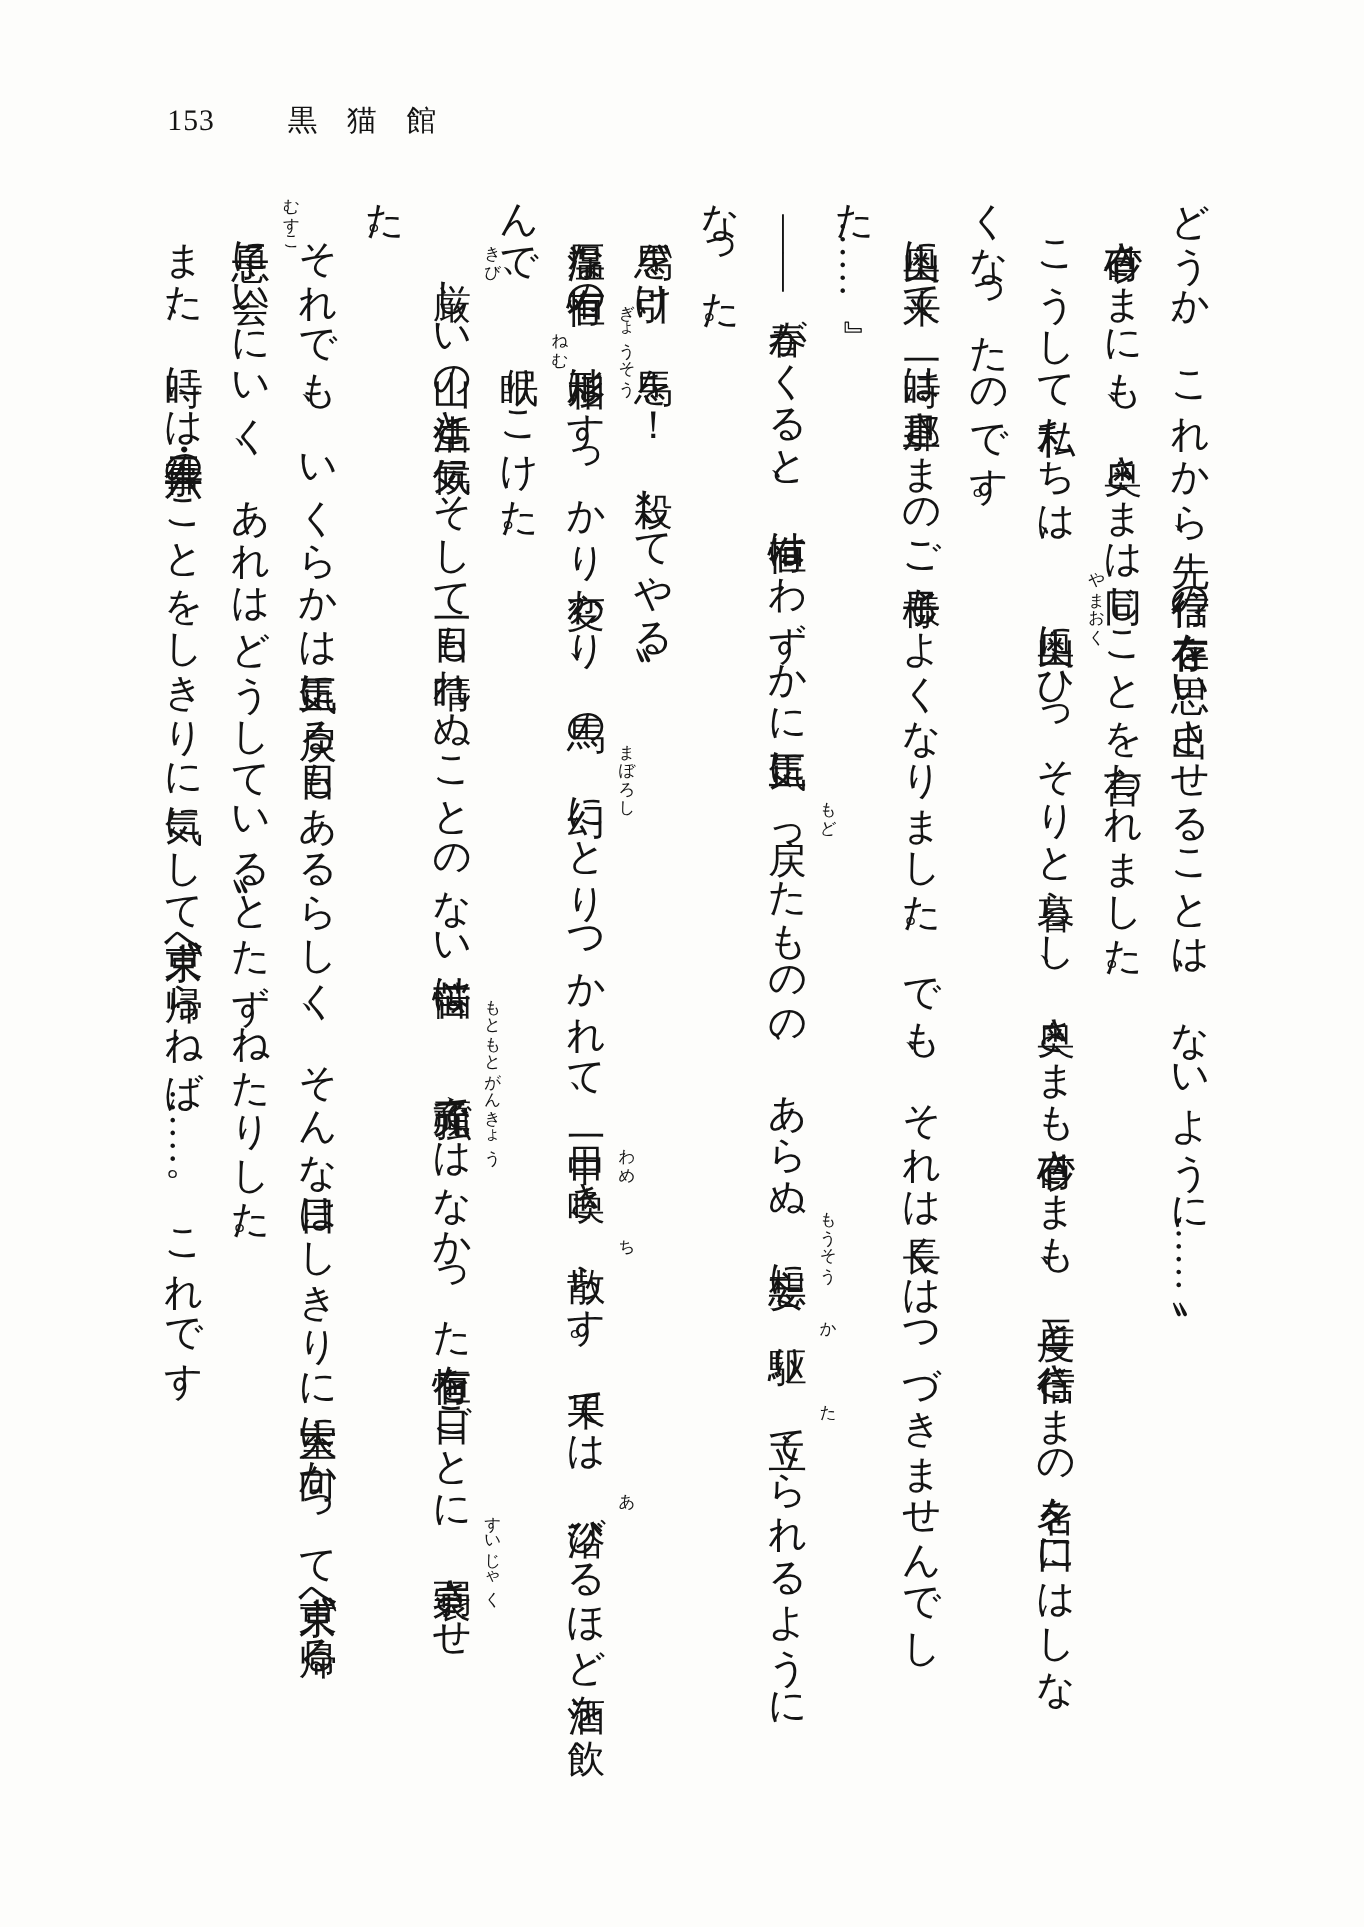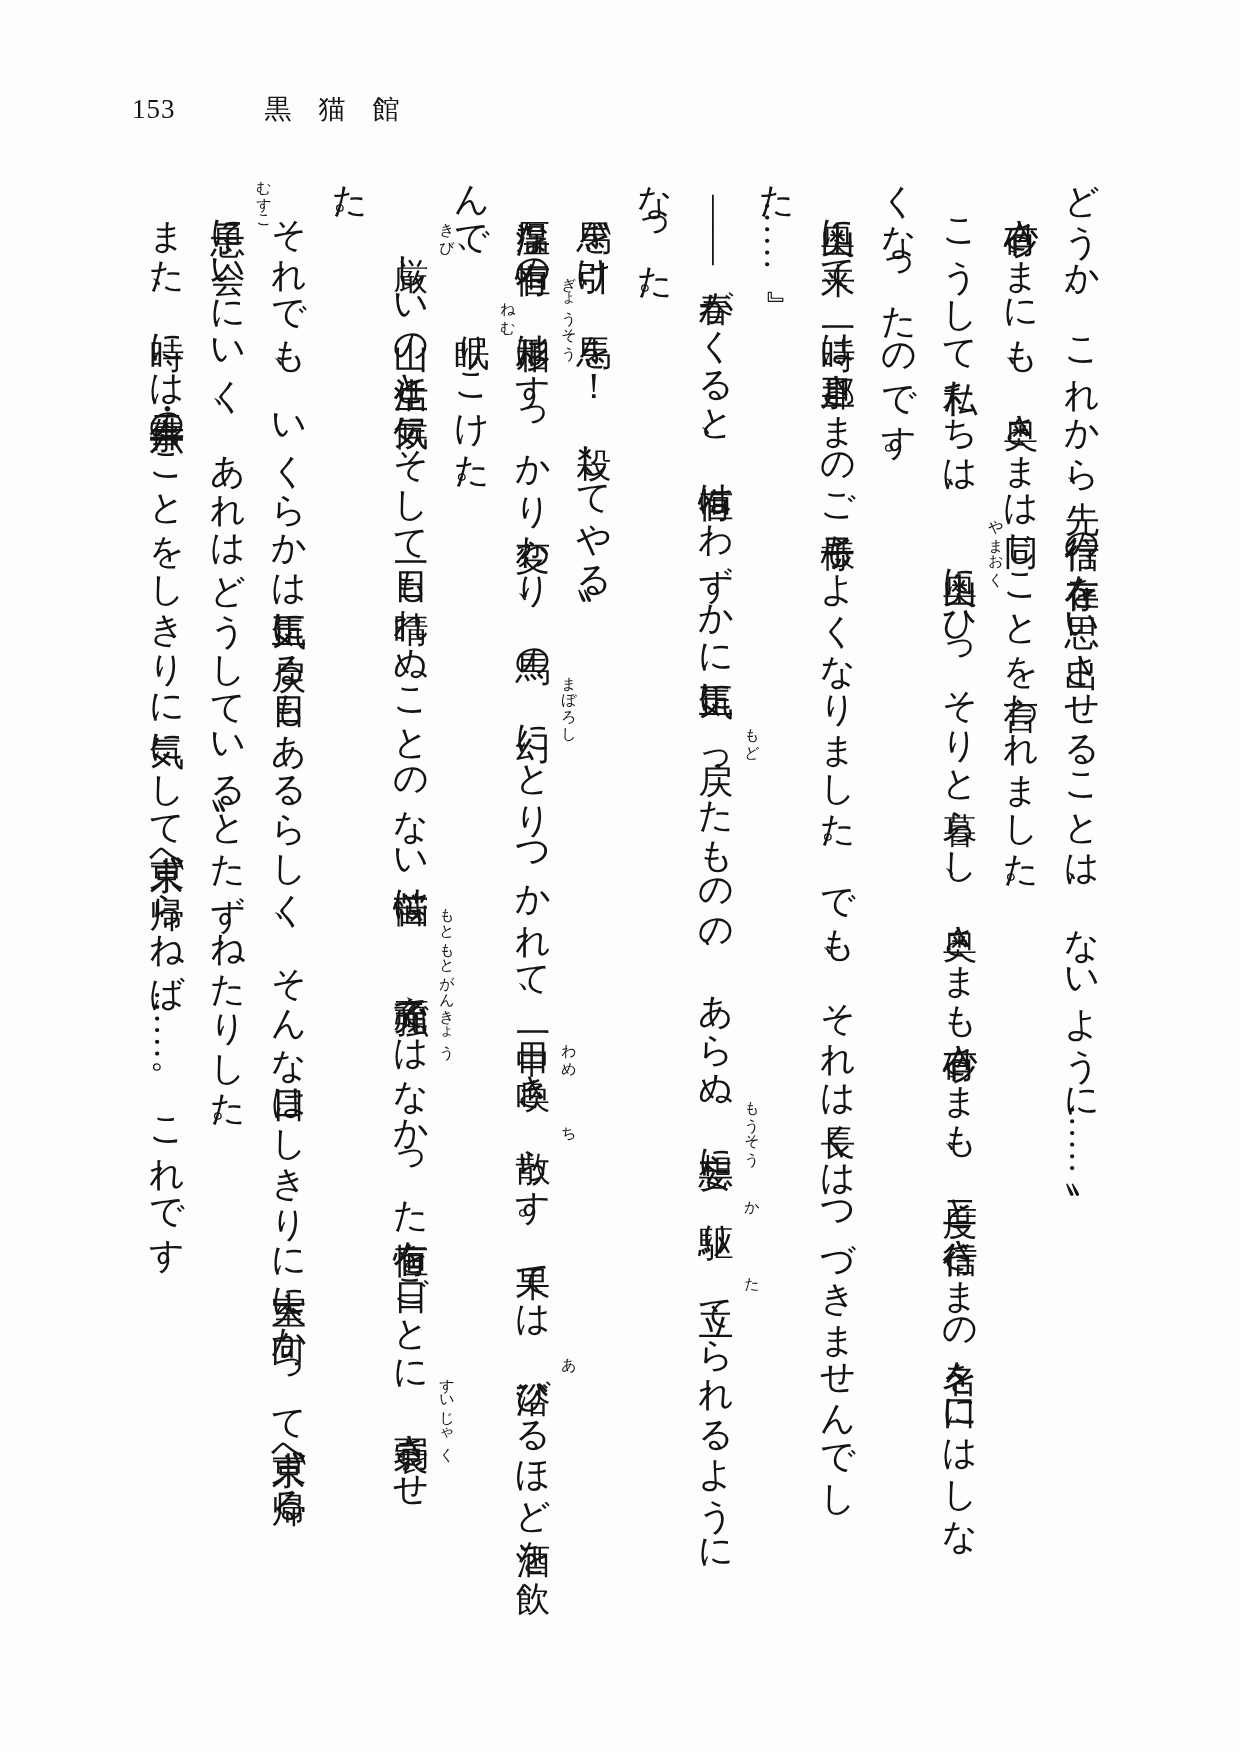--- a/index.html
+++ b/index.html
@@ -7,27 +7,27 @@
     width: 1240px; height: 1752px;
     background: #fdfdfb;
     color: #141414;
     font-family: "Liberation Serif", "DejaVu Serif", serif;
     position: relative;
     overflow: hidden;
   }
   .page { position: absolute; inset: 0; }
   
   .running-head {
-    position: absolute; top: 94px; left: 132px;
+    position: absolute; top: 94px; left: 152px;
     font-size: 27px; line-height: 30px;
     display: flex; align-items: baseline;
     white-space: pre;
   }
   .running-head .num { letter-spacing: 1px; }
-  .running-head .title { margin-left: 89px; letter-spacing: 0; }
+  .running-head .title { margin-left: 66px; letter-spacing: 0; }
   
   .text-block {
     position: absolute; top: 160px; right: 128px;
     height: 1400px;
     writing-mode: vertical-rl;
     -webkit-writing-mode: vertical-rl;
     text-orientation: mixed;
     font-size: 35px;
     line-height: 61px;
     letter-spacing: 0;

